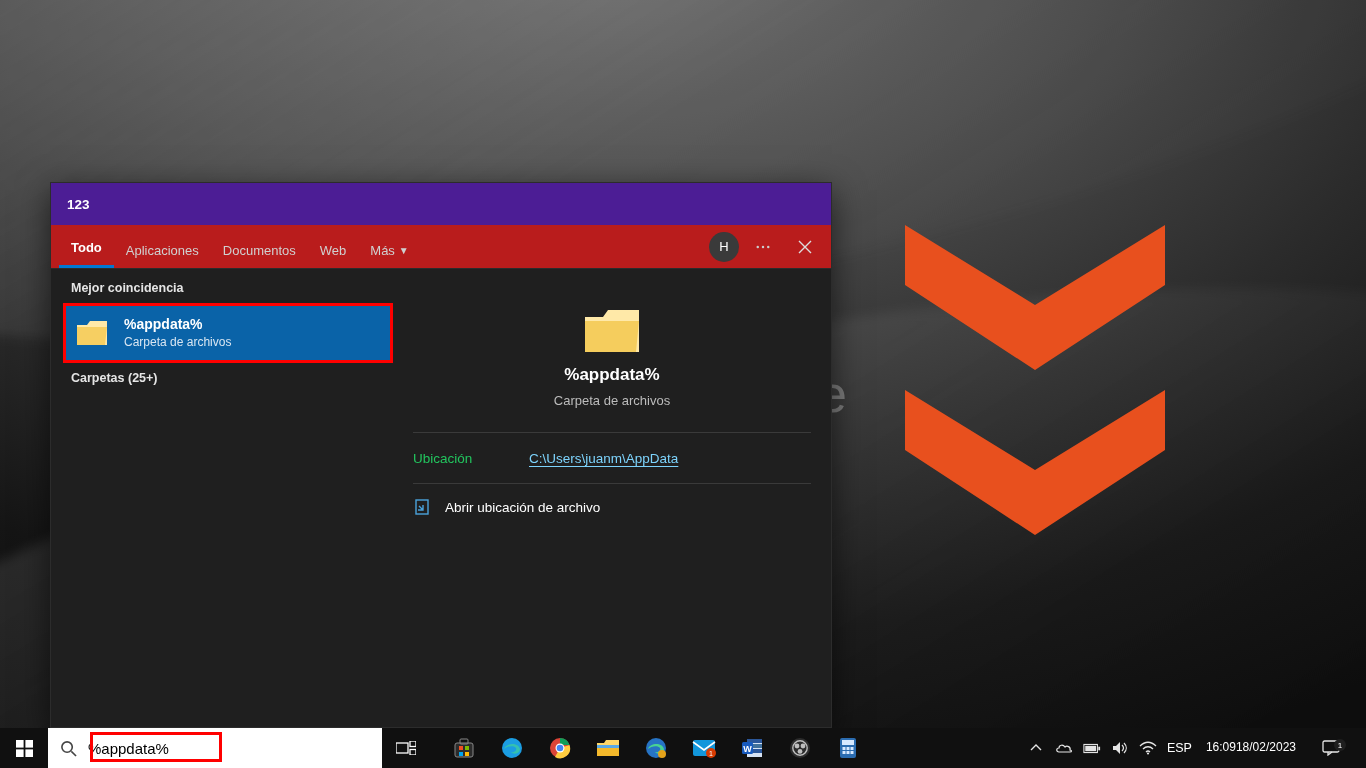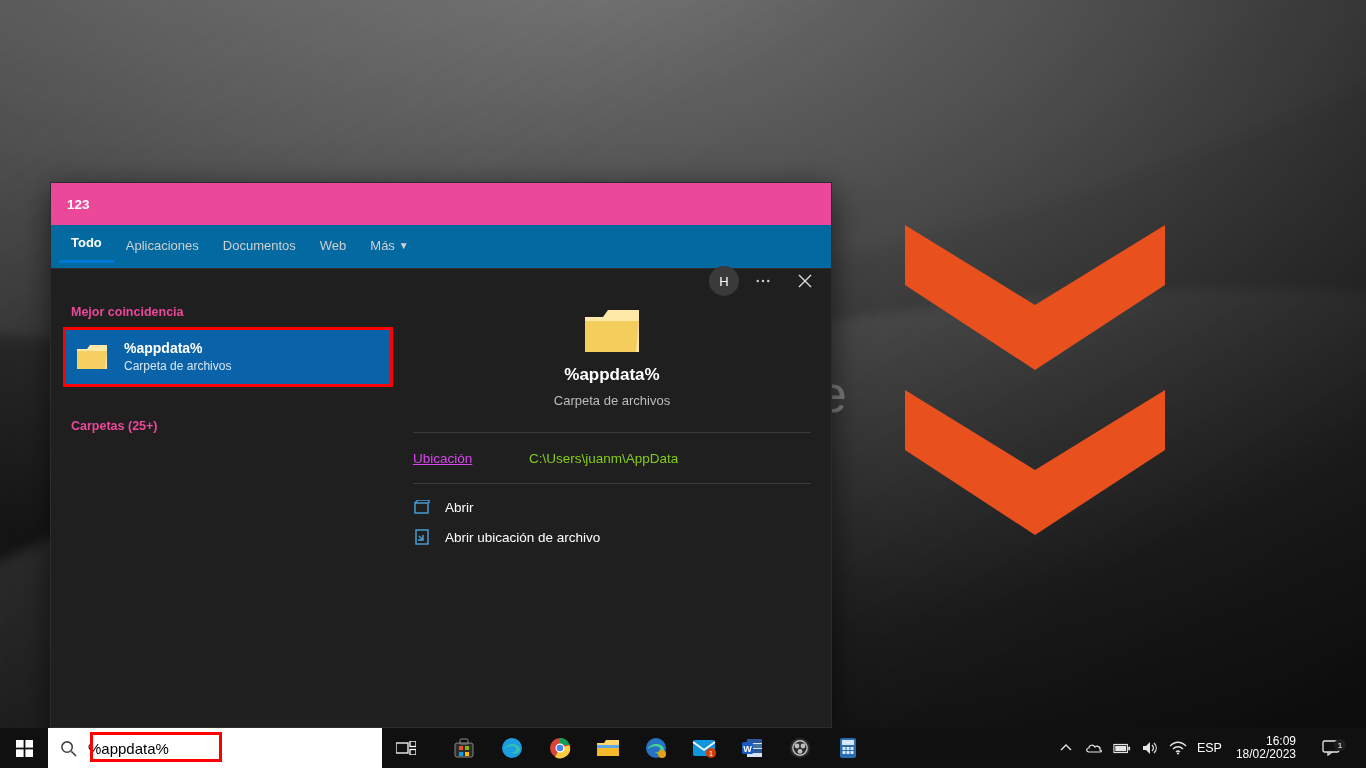--- a/index.html
+++ b/index.html
@@ -21,36 +21,36 @@
 
 .chev { position: absolute; }
 .chev svg { display:block; }
 
 
 .flyout {
   position: absolute; left: 50px; bottom: 40px; width: 782px; height: 546px;
   background: #1f1f1f; color: #fff;
   box-shadow: 0 8px 30px rgba(0,0,0,.6); border: 1px solid #2c2c2c;
 }
-.flyout-header { height: 42px; display:flex; align-items:center; padding: 16px 16px; background:#ec4899; font-size:13.5px; font-weight:600; }
-.tabs-row { height: 44px; display:flex; align-items:stretch; border-bottom:1px solid #2b2b2b; background:#0369a1;flex-direction:column; }
+.flyout-header { height: 42px; display:flex; align-items:center; padding: 16px 16px; background:#4c1d95; font-size:13.5px; font-weight:600; }
+.tabs-row { height: 44px; display:flex; align-items:stretch; border-bottom:1px solid #2b2b2b; background:#b91c1c; }
 .tabs { display:flex; align-items:flex-end; gap: 0; padding-left: 8px; height:100%; }
 .tab { padding: 10px 12px; font-size:13px; color:#d0d0d0; cursor:pointer; display:flex; align-items:center; gap:4px; }
 .tab.active { color:#fff; border-bottom: 3px solid #0078d4; font-weight:600; }
 .tab.more .chevdown { font-size:10px; }
 .tabs-right { margin-left:auto; display:flex; align-items:center; gap:6px; padding-right:8px; }
 .circle-btn { width:30px; height:30px; border-radius:50%; background:#3a3a3a; display:flex; align-items:center; justify-content:center; font-size:13px; color:#fff; cursor:pointer; }
 .dots-btn, .close-btn { width:36px; height:36px; display:flex; align-items:center; justify-content:center; color:#ccc; font-size:16px; cursor:pointer; }
 .close-btn svg, .dots-btn svg { width:14px; height:14px; }
 
 .flyout-body { position:absolute; top:86px; left:0; right:0; bottom:0; display:flex; }
 .left-pane { width: 342px; padding: 10px 0 10px 12px; }
 .right-pane { flex:1; padding: 18px 20px 10px 20px; }
 
-.section-label { font-size:12.5px; font-weight:600; color:#ec4899; padding: 2px 8px 8px 8px; margin-top: 24px; }
+.section-label { font-size:12.5px; font-weight:600; color:#e5e5e5; padding: 2px 8px 8px 8px; }
 
 .result-item {
   display:flex; align-items:center; gap:14px; padding:8px 10px 8px 8px; height:60px;
   position:relative; cursor:pointer;
 }
 .result-item.best { background:#0a63a8; }
 .result-item.best .r-title { font-weight:600; }
 .red-box { border: 3px solid #ff0000; box-sizing:border-box; }
 .r-icon { width:36px; height:36px; display:flex; align-items:center; justify-content:center; flex-shrink:0; }
 .r-text { display:flex; flex-direction:column; gap:1px; line-height:1.25; }
@@ -64,22 +64,22 @@
 .wl-sub { font-size:13.5px; color:#b5b5b5; }
 
 .section-label.folders { padding-top:8px; }
 
 
 .detail-top { display:flex; flex-direction:column; align-items:center; padding: 18px 0 16px 0; gap:8px; }
 .detail-title { font-size:17px; font-weight:600; }
 .detail-sub { font-size:13px; color:#bcbcbc; }
 .hr { height:1px; background:#3a3a3a; margin: 8px 0; }
 .kv { display:flex; align-items:center; height:34px; font-size:13.5px; }
-.kv .k { width:116px; color:#d946ef;text-decoration:underline; }
-.kv .v { color:#84cc16; text-underline-offset:3px; cursor:pointer; }
+.kv .k { width:116px; color:#22c55e; }
+.kv .v { color:#7dd3fc; text-decoration:underline; text-underline-offset:3px; cursor:pointer; }
 .action { display:flex; align-items:center; gap:14px; height:30px; padding:2px 0; font-size:13.5px; color:#fff; cursor:pointer; }
 .action .aicon { width:18px; display:flex; justify-content:center; color:#4aa3dc; }
 
 
 .taskbar {
   position:absolute; left:0; right:0; bottom:0; height:40px;
   background:#101010; display:flex; align-items:stretch; color:#fff;
 }
 .tb-btn { width:48px; display:flex; align-items:center; justify-content:center; cursor:pointer; }
 .tb-search {
@@ -92,21 +92,21 @@
 }
 .tb-search .red { position:absolute; left:42px; top:4px; height:30px; width:132px; border:3px solid #ff0000; pointer-events:none; }
 
 .tb-apps { display:flex; align-items:stretch; padding-left:10px; gap:0; }
 .tb-apps .app { width:48px; display:flex; align-items:center; justify-content:center; cursor:pointer; }
 
 .tb-right { margin-left:auto; display:flex; align-items:center; gap:10px; padding-right:14px; }
 .tray { display:flex; align-items:center; gap:10px; color:#e8e8e8; font-size:12px; }
 .tray .ticon { display:flex; align-items:center; justify-content:center; width:18px; height:18px; }
 .lang { font-size:12.5px; cursor:pointer; }
-.clock { display:flex; flex-direction:column; align-items:flex-end; line-height:1.1; font-size:12px; padding:0 4px; cursor:pointer; }
+.clock { display:flex; flex-direction:row; align-items:flex-end; line-height:1.1; font-size:12px; padding:0 4px; cursor:pointer; }
 .notif { width:42px; display:flex; align-items:center; justify-content:center; position:relative; cursor:pointer; }
 .notif .badge { position:absolute; right:6px; bottom:5px; width:12px; height:12px; border-radius:50%; background:#1f1f1f; display:flex; align-items:center; justify-content:center; font-size:8px; }
 
 
 .big-folder { width:62px; height:52px; }
 
 </style>
 </head>
 <body>
 
@@ -204,29 +204,20 @@
         <div class="detail-title">%appdata%</div>
         <div class="detail-sub">Carpeta de archivos</div>
       </div>
       <div class="hr"></div>
       <div class="kv">
         <div class="k">Ubicación</div>
         <div class="v">C:\Users\juanm\AppData</div>
       </div>
       <div class="hr"></div>
 
-      <div class="action">
-        <span class="aicon">
-            <svg width="16" height="14" viewBox="0 0 16 14">
-              <rect x="1" y="3" width="13" height="10" fill="none" stroke="#4aa3dc" stroke-width="1.4"></rect>
-              <path d="M1 3 L4 0 L15 0 L15 3" fill="none" stroke="#4aa3dc" stroke-width="1.4"></path>
-            </svg>
-          </span>
-        <span>Abrir</span>
-      </div>
       <div class="action">
         <span class="aicon">
             <svg width="14" height="16" viewBox="0 0 14 16">
               <rect x="1" y="1" width="12" height="14" fill="none" stroke="#4aa3dc" stroke-width="1.4"></rect>
               <path d="M4 7 L8 11 M8 6 L8 11 L3 11" fill="none" stroke="#4aa3dc" stroke-width="1.4"></path>
             </svg>
           </span>
         <span>Abrir ubicación de archivo</span>
       </div>
     </div>

